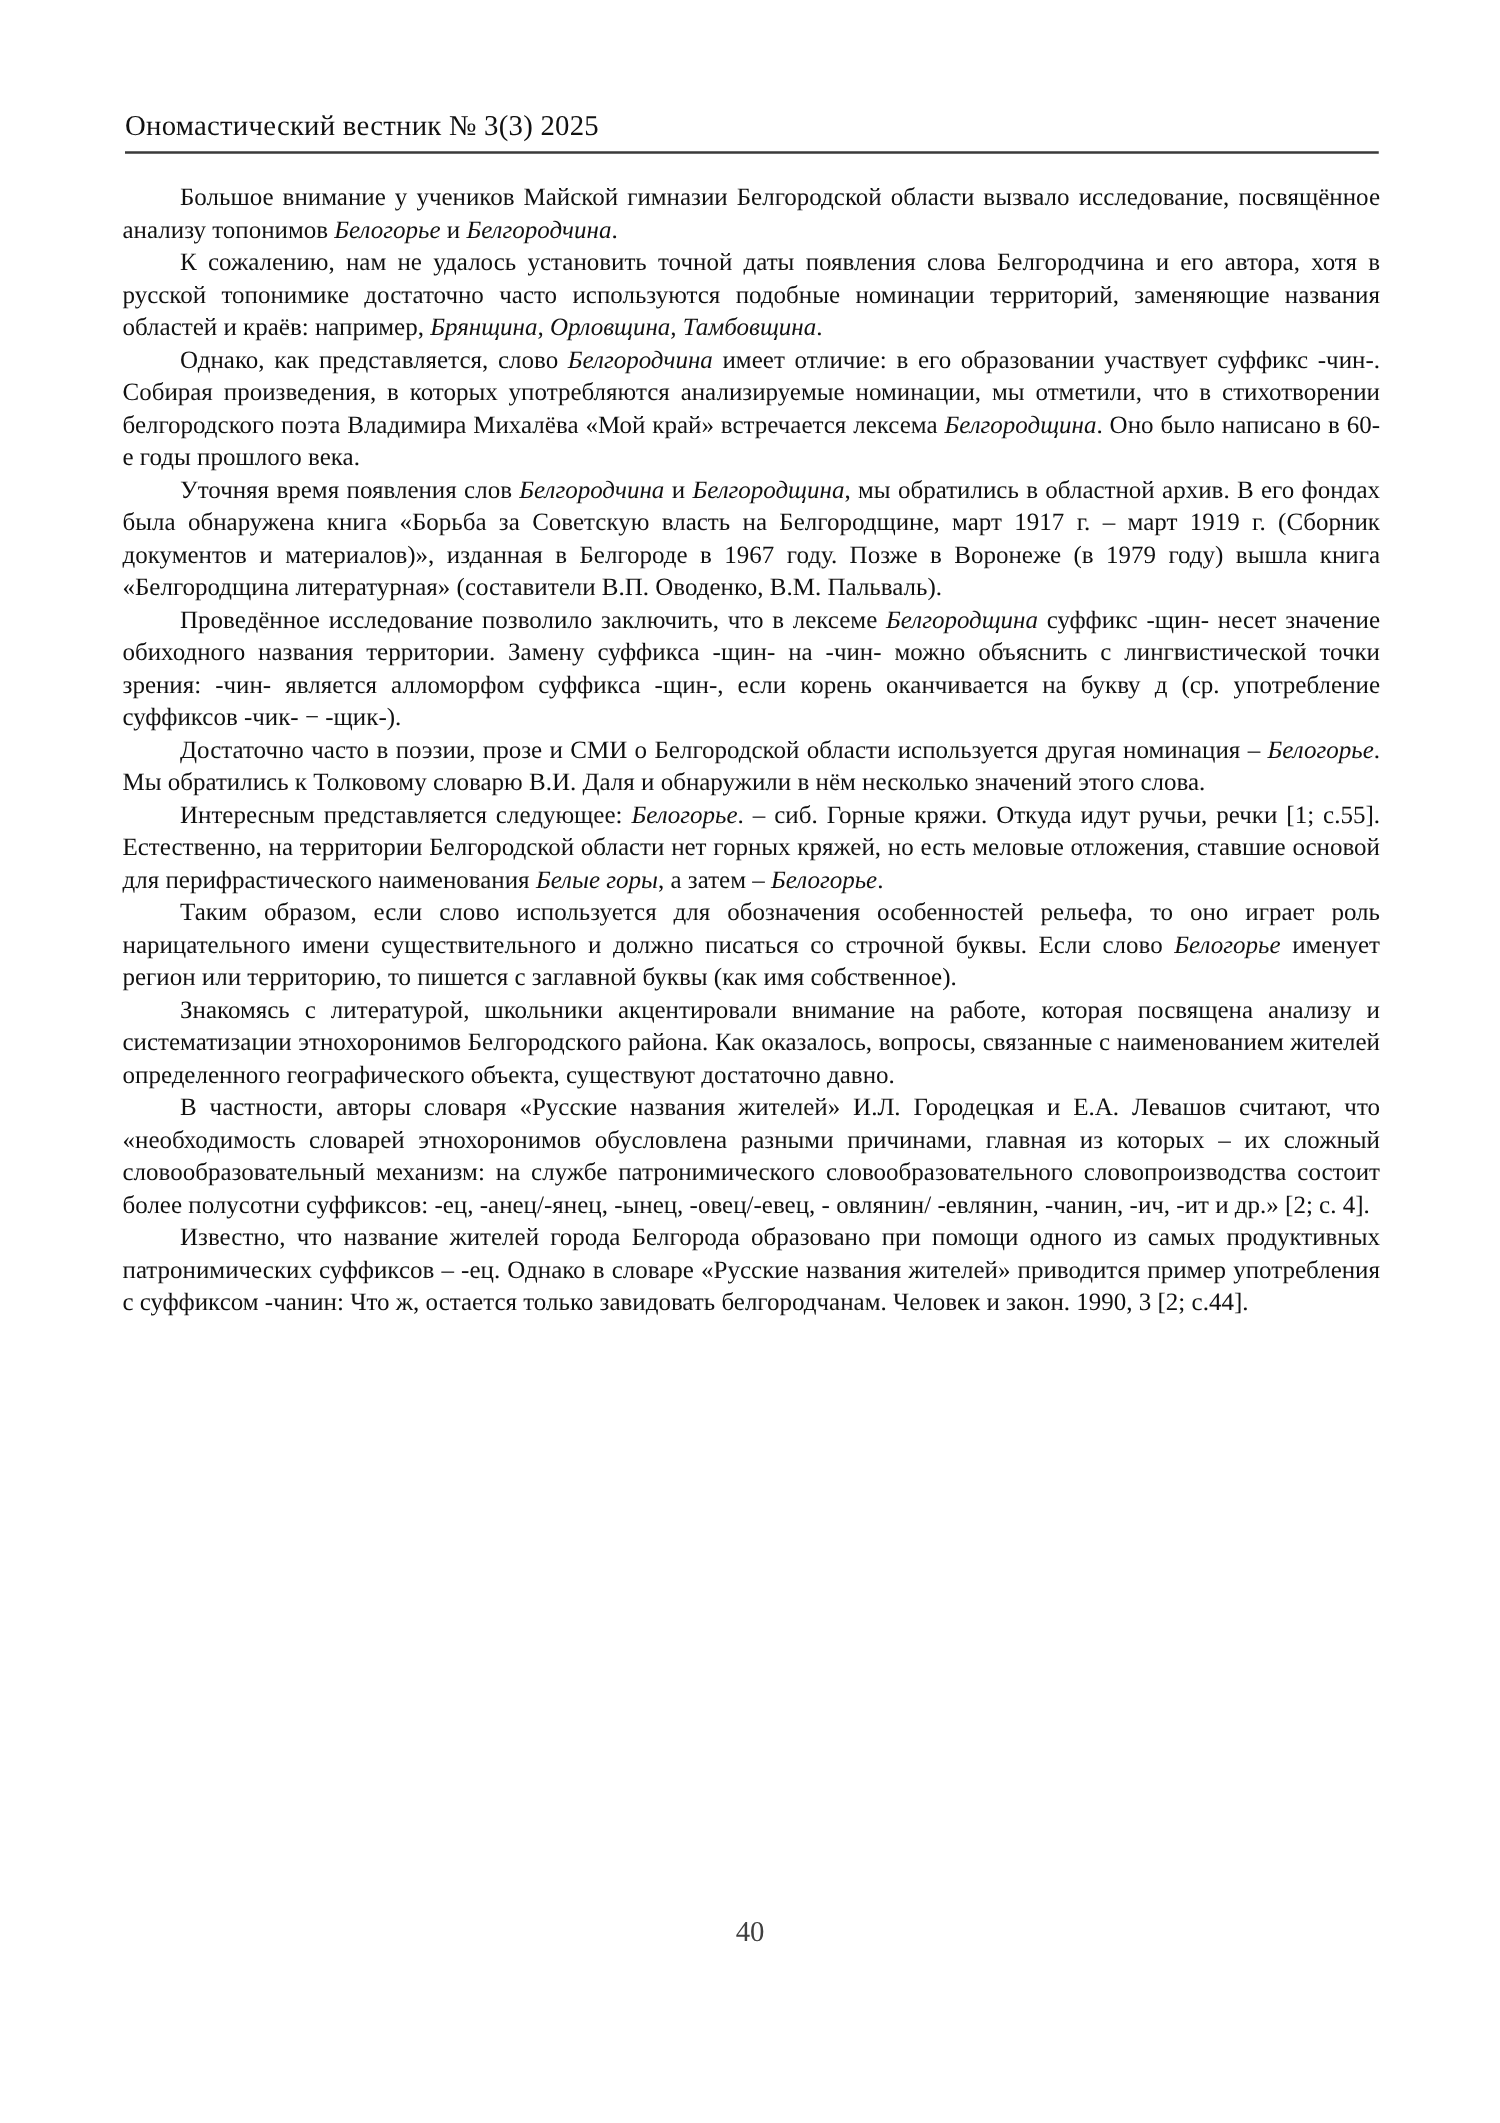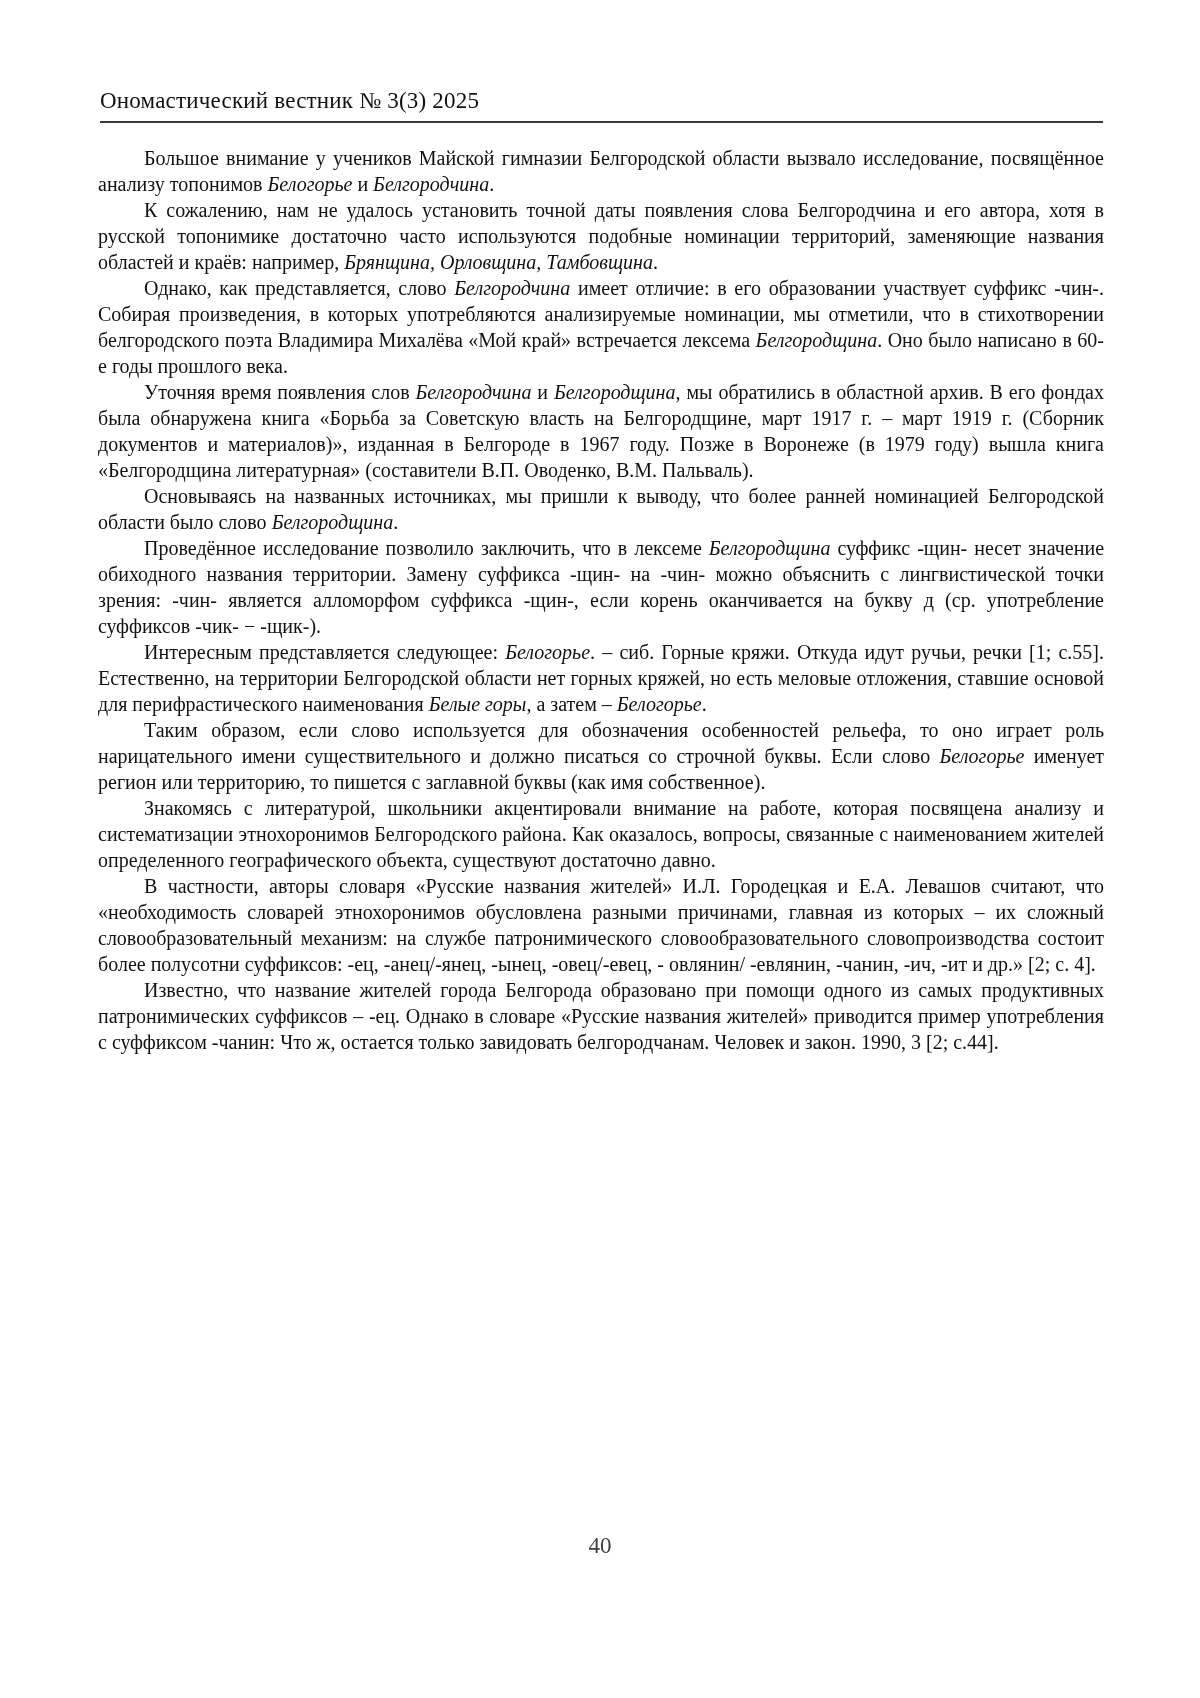--- a/index.html
+++ b/index.html
@@ -70,22 +70,22 @@
   <div class="header">
     <span class="journal-title">Ономастический вестник № 3(3) 2025</span>
     <div class="header-rule"></div>
   </div>
 
   <div class="body-text">
       <p><span>Большое внимание у учеников Майской гимназии Белгородской области вызвало исследование, посвящённое анализу топонимов </span><span class="it">Белогорье</span><span> и </span><span class="it">Белгородчина</span><span>.</span></p>
       <p><span>К сожалению, нам не удалось установить точной даты появления слова Белгородчина и его автора, хотя в русской топонимике достаточно часто используются подобные номинации территорий, заменяющие названия областей и краёв: например, </span><span class="it">Брянщина, Орловщина, Тамбовщина</span><span>.</span></p>
       <p><span>Однако, как представляется, слово </span><span class="it">Белгородчина</span><span> имеет отличие: в его образовании участвует суффикс -чин-. Собирая произведения, в которых употребляются анализируемые номинации, мы отметили, что в стихотворении белгородского поэта Владимира Михалёва «Мой край» встречается лексема </span><span class="it">Белгородщина</span><span>. Оно было написано в 60-е годы прошлого века.</span></p>
       <p><span>Уточняя время появления слов </span><span class="it">Белгородчина</span><span> и </span><span class="it">Белгородщина</span><span>, мы обратились в областной архив. В его фондах была обнаружена книга «Борьба за Советскую власть на Белгородщине, март 1917 г. – март 1919 г. (Сборник документов и материалов)», изданная в Белгороде в 1967 году. Позже в Воронеже (в 1979 году) вышла книга «Белгородщина литературная» (составители В.П. Оводенко, В.М. Пальваль).</span></p>
-      <p><span>Основываясь на названных источниках, мы пришли к выводу, что более ранней номинацией Белгородской области было слово </span><span class="it">Белгородщина</span><span>.</span></p>
       <p><span>Проведённое исследование позволило заключить, что в лексеме </span><span class="it">Белгородщина</span><span> суффикс -щин- несет значение обиходного названия территории. Замену суффикса -щин- на -чин- можно объяснить с лингвистической точки зрения: -чин- является алломорфом суффикса -щин-, если корень оканчивается на букву д (ср. употребление суффиксов -чик- − -щик-).</span></p>
+      <p><span>Достаточно часто в поэзии, прозе и СМИ о Белгородской области используется другая номинация – </span><span class="it">Белогорье</span><span>. Мы обратились к Толковому словарю В.И. Даля и обнаружили в нём несколько значений этого слова.</span></p>
       <p><span>Интересным представляется следующее: </span><span class="it">Белогорье</span><span>. – сиб. Горные кряжи. Откуда идут ручьи, речки [1; с.55]. Естественно, на территории Белгородской области нет горных кряжей, но есть меловые отложения, ставшие основой для перифрастического наименования </span><span class="it">Белые горы</span><span>, а затем – </span><span class="it">Белогорье</span><span>.</span></p>
       <p><span>Таким образом, если слово используется для обозначения особенностей рельефа, то оно играет роль нарицательного имени существительного и должно писаться со строчной буквы. Если слово </span><span class="it">Белогорье</span><span> именует регион или территорию, то пишется с заглавной буквы (как имя собственное).</span></p>
       <p><span>Знакомясь с литературой, школьники акцентировали внимание на работе, которая посвящена анализу и систематизации этнохоронимов Белгородского района. Как оказалось, вопросы, связанные с наименованием жителей определенного географического объекта, существуют достаточно давно.</span></p>
       <p><span>В частности, авторы словаря «Русские названия жителей» И.Л. Городецкая и Е.А. Левашов считают, что «необходимость словарей этнохоронимов обусловлена разными причинами, главная из которых – их сложный словообразовательный механизм: на службе патронимического словообразовательного словопроизводства состоит более полусотни суффиксов: -ец, -анец/-янец, -ынец, -овец/-евец, - овлянин/ -евлянин, -чанин, -ич, -ит и др.» [2; с. 4].</span></p>
       <p><span>Известно, что название жителей города Белгорода образовано при помощи одного из самых продуктивных патронимических суффиксов – -ец. Однако в словаре «Русские названия жителей» приводится пример употребления с суффиксом -чанин: Что ж, остается только завидовать белгородчанам. Человек и закон. 1990, 3 [2; с.44].</span></p>
     </div>
 
   <div class="footer">
     <span class="page-number">40</span>
   </div>

